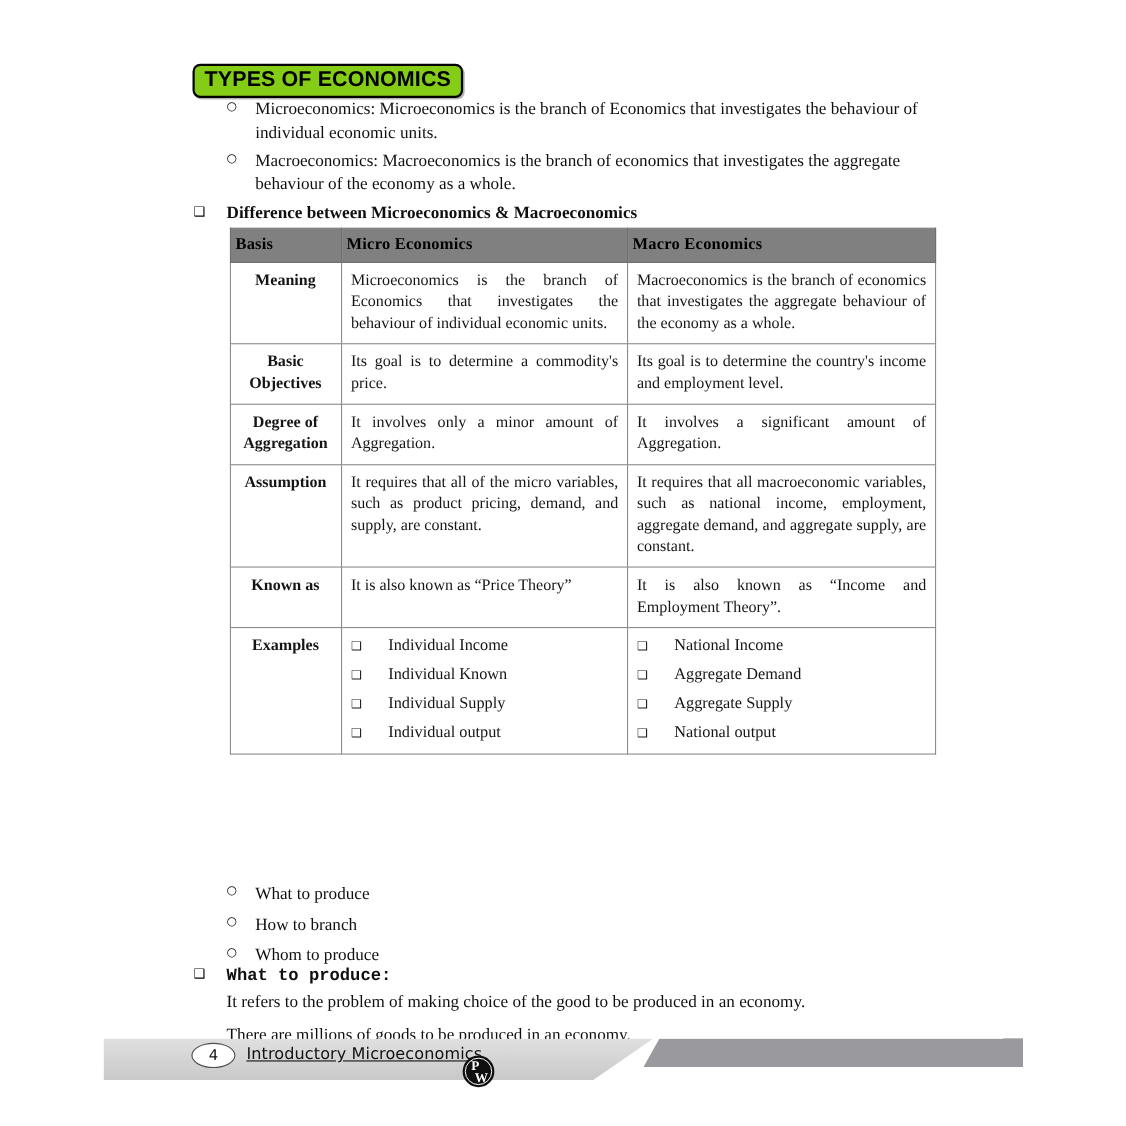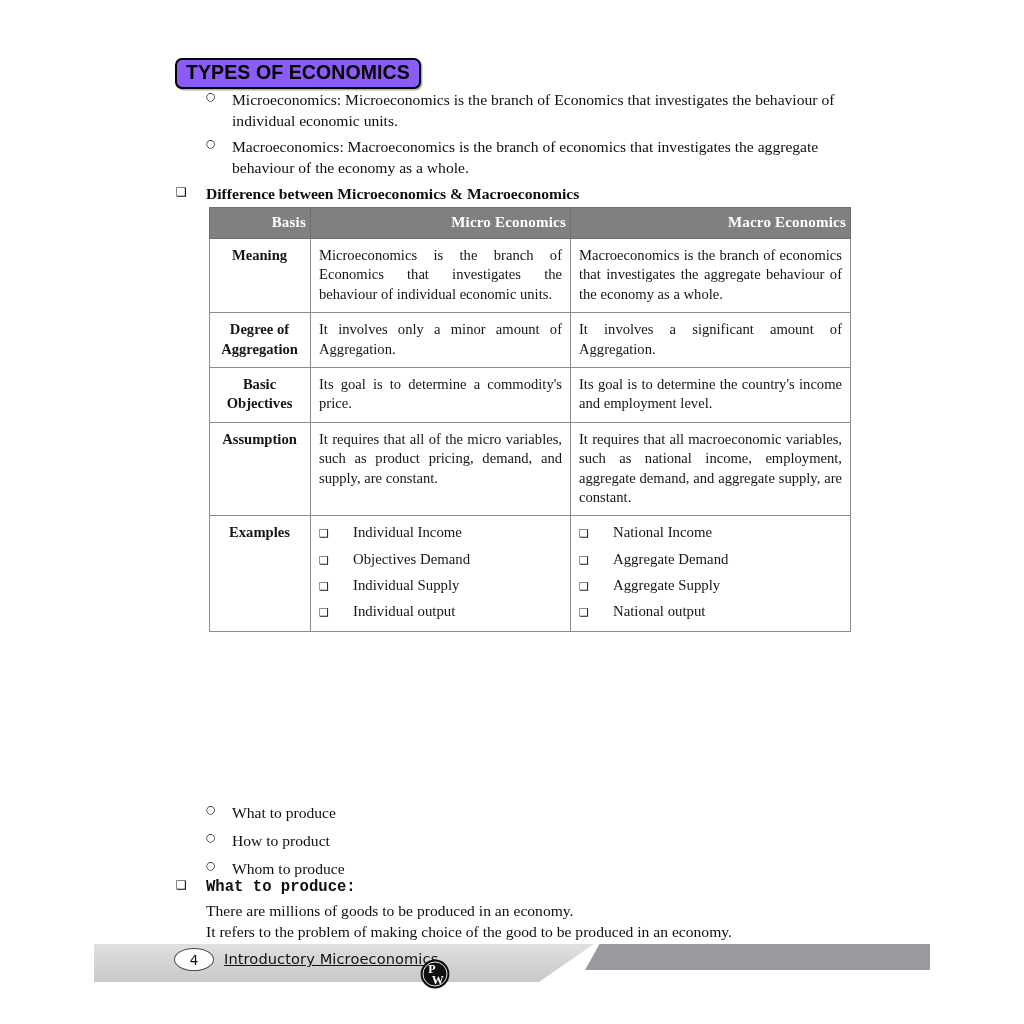--- a/index.html
+++ b/index.html
@@ -12,21 +12,21 @@
   }
   .page {
     position: relative;
     width: 1024px; height: 1024px;
     background: #ffffff;
   }
 
   
   .heading-plate {
     display: inline-block;
-    background: #8b5cf6;
+    background: #84cc16;
     border: 2.2px solid #000;
     border-radius: 7px;
     padding: 2px 9px 3px 9px;
     font-family: "Liberation Sans", sans-serif;
     font-weight: bold;
     font-size: 19.5px;
     letter-spacing: 0.1px;
     color: #000;
     line-height: 1.12;
     box-shadow: 1.5px 1.5px 0 rgba(0,0,0,0.30);
@@ -56,24 +56,24 @@
   
   table.cmp {
     border-collapse: collapse;
     width: 641px;
     table-layout: fixed;
     font-size: 14.6px;
     color: #151515;
   }
   table.cmp th {
     background: #808080;
-    color: #ffffff;
+    color: #000000;
     font-weight: bold;
     font-size: 15px;
-    text-align: right;
+    text-align: left;
     padding: 6px 4px 7px 4px;
     border: 1px solid #6f6f6f;
     letter-spacing: 0.2px;
   }
   table.cmp td {
     border: 1px solid #8b8b8b;
     vertical-align: top;
     padding: 7px 8px 8px 8px;
     line-height: 1.33;
     text-align: justify;
@@ -182,45 +182,50 @@
           <th>Macro Economics</th>
         </tr>
       </thead>
       <tbody>
         <tr>
           <td class="basis">Meaning</td>
           <td>Microeconomics is the branch of Economics that investigates the behaviour of individual economic units.</td>
           <td>Macroeconomics is the branch of economics that investigates the aggregate behaviour of the economy as a whole.</td>
         </tr>
         <tr>
+          <td class="basis">Basic Objectives</td>
+          <td>Its goal is to determine a commodity's price.</td>
+          <td>Its goal is to determine the country's income and employment level.</td>
+        </tr>
+        <tr>
           <td class="basis">Degree of Aggregation</td>
           <td>It involves only a minor amount of Aggregation.</td>
           <td>It involves a significant amount of Aggregation.</td>
         </tr>
         <tr>
-          <td class="basis">Basic Objectives</td>
-          <td>Its goal is to determine a commodity's price.</td>
-          <td>Its goal is to determine the country's income and employment level.</td>
-        </tr>
-        <tr>
           <td class="basis">Assumption</td>
           <td>It requires that all of the micro variables, such as product pricing, demand, and supply, are constant.</td>
           <td>It requires that all macroeconomic variables, such as national income, employment, aggregate demand, and aggregate supply, are constant.</td>
         </tr>
         <tr>
+          <td class="basis">Known as</td>
+          <td>It is also known as “Price Theory”</td>
+          <td>It is also known as “Income and Employment Theory”.</td>
+        </tr>
+        <tr>
           <td class="basis">Examples</td>
           <td>
             <ul class="ex-list">
               <li>
                   <span class="ex-glyph">❑</span>
                   <span class="ex-label">Individual Income</span>
                 </li>
               <li>
                   <span class="ex-glyph">❑</span>
-                  <span class="ex-label">Objectives Demand</span>
+                  <span class="ex-label">Individual Known</span>
                 </li>
               <li>
                   <span class="ex-glyph">❑</span>
                   <span class="ex-label">Individual Supply</span>
                 </li>
               <li>
                   <span class="ex-glyph">❑</span>
                   <span class="ex-label">Individual output</span>
                 </li>
             </ul>
@@ -251,36 +256,36 @@
   </div>
 
 
   <div style="position:absolute; left:206px; top:803px; width:648px;">
     <div class="bul-row" style="margin-bottom:7px;">
       <span class="bul-glyph bul-circle" style="width:26px;">○</span>
       <span class="bul-text">What to produce</span>
     </div>
     <div class="bul-row" style="margin-bottom:7px;">
       <span class="bul-glyph bul-circle" style="width:26px;">○</span>
-      <span class="bul-text">How to product</span>
+      <span class="bul-text">How to branch</span>
     </div>
     <div class="bul-row">
       <span class="bul-glyph bul-circle" style="width:26px;">○</span>
       <span class="bul-text">Whom to produce</span>
     </div>
   </div>
 
   <div class="bul-row" style="position:absolute; left:176px; top:877px; width:680px;">
     <span class="bul-glyph bul-square" style="width:30px;">❑</span>
     <span class="bul-text" style="font-weight:bold;font-family:Liberation Mono, monospace;">What to produce:</span>
   </div>
 
   <div style="position:absolute; left:206px; top:901px; width:660px;">
+    <div class="bul-text" style="margin-bottom:9px;">It refers to the problem of making choice of the good to be produced in an economy.</div>
     <div class="bul-text">There are millions of goods to be produced in an economy.</div>
-    <div class="bul-text" style="margin-bottom:9px;">It refers to the problem of making choice of the good to be produced in an economy.</div>
   </div>
 
   <div class="footer">
     <div class="footer-light"></div>
     <div class="footer-dark"></div>
     <div class="footer-dark-tip"></div>
     <div class="pagenum">4</div>
     <div class="foot-title">Introductory Microeconomics</div>
   </div>
 

